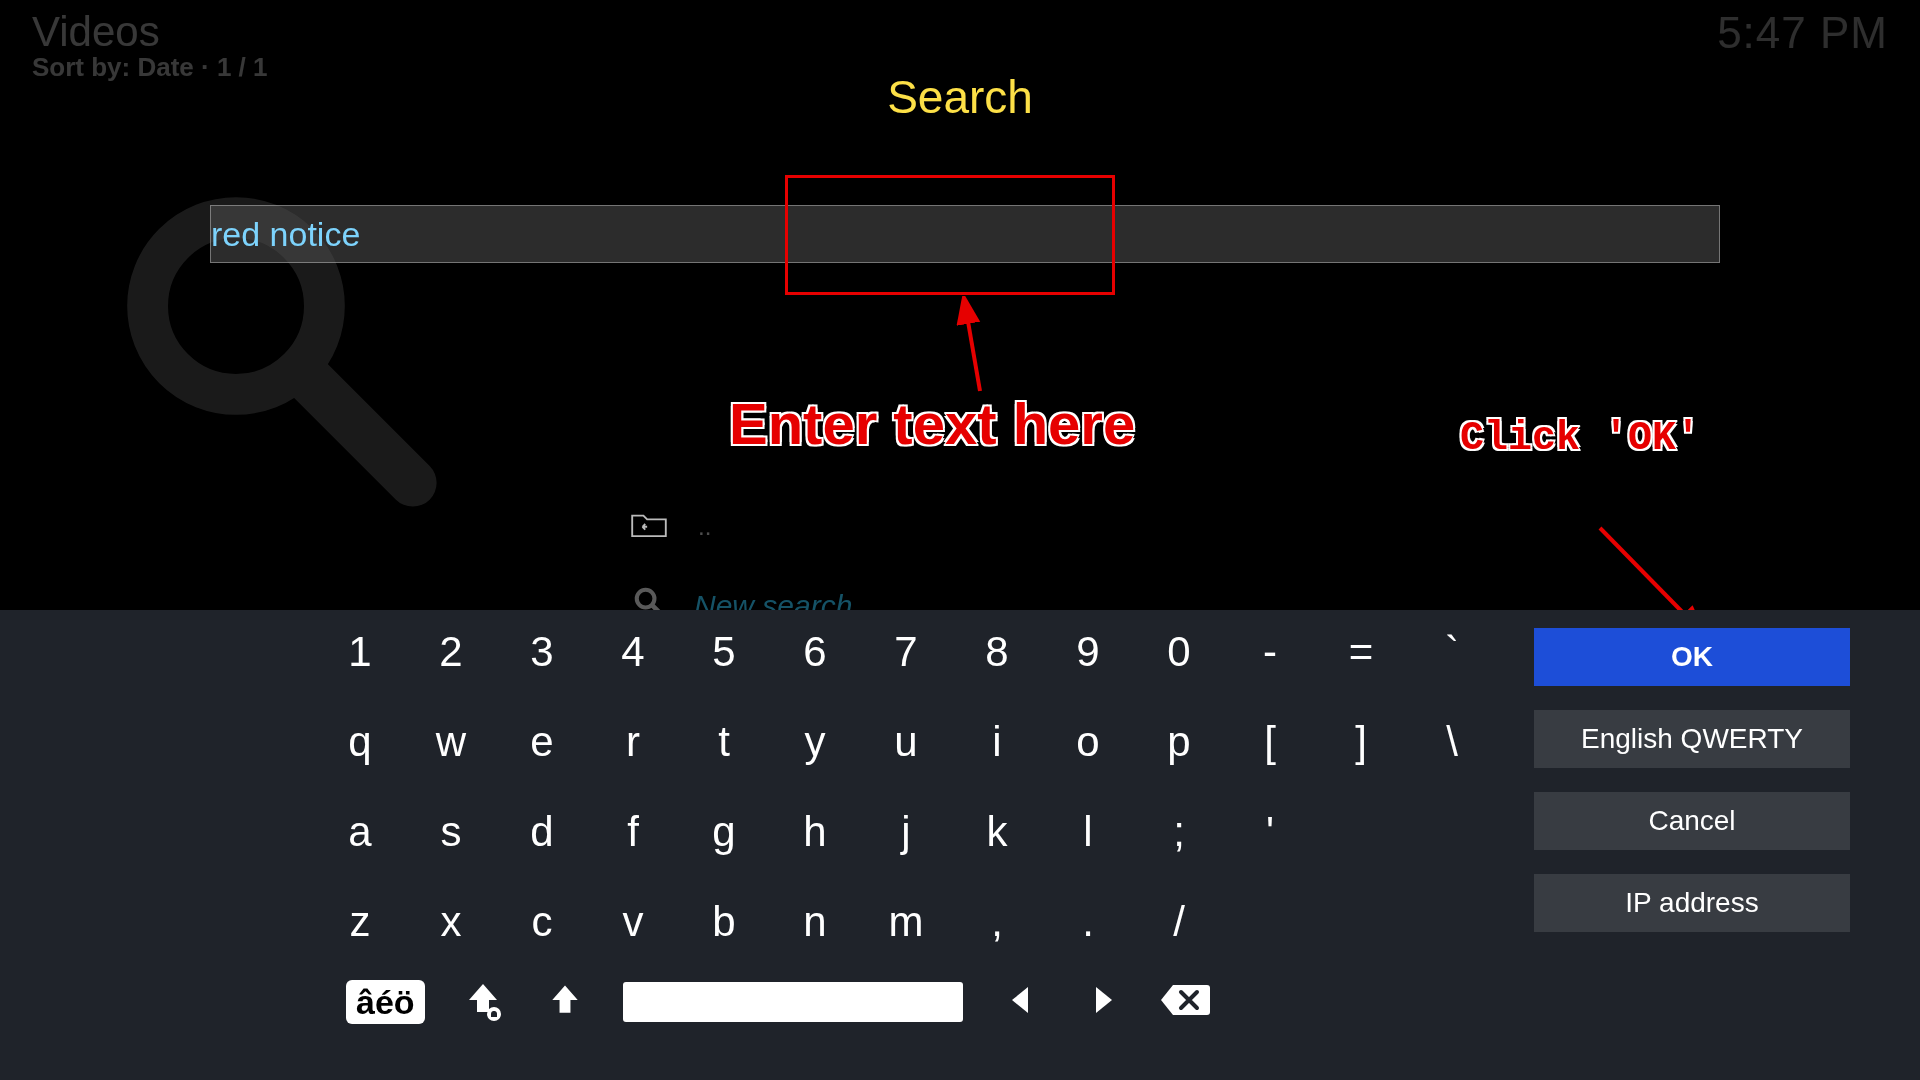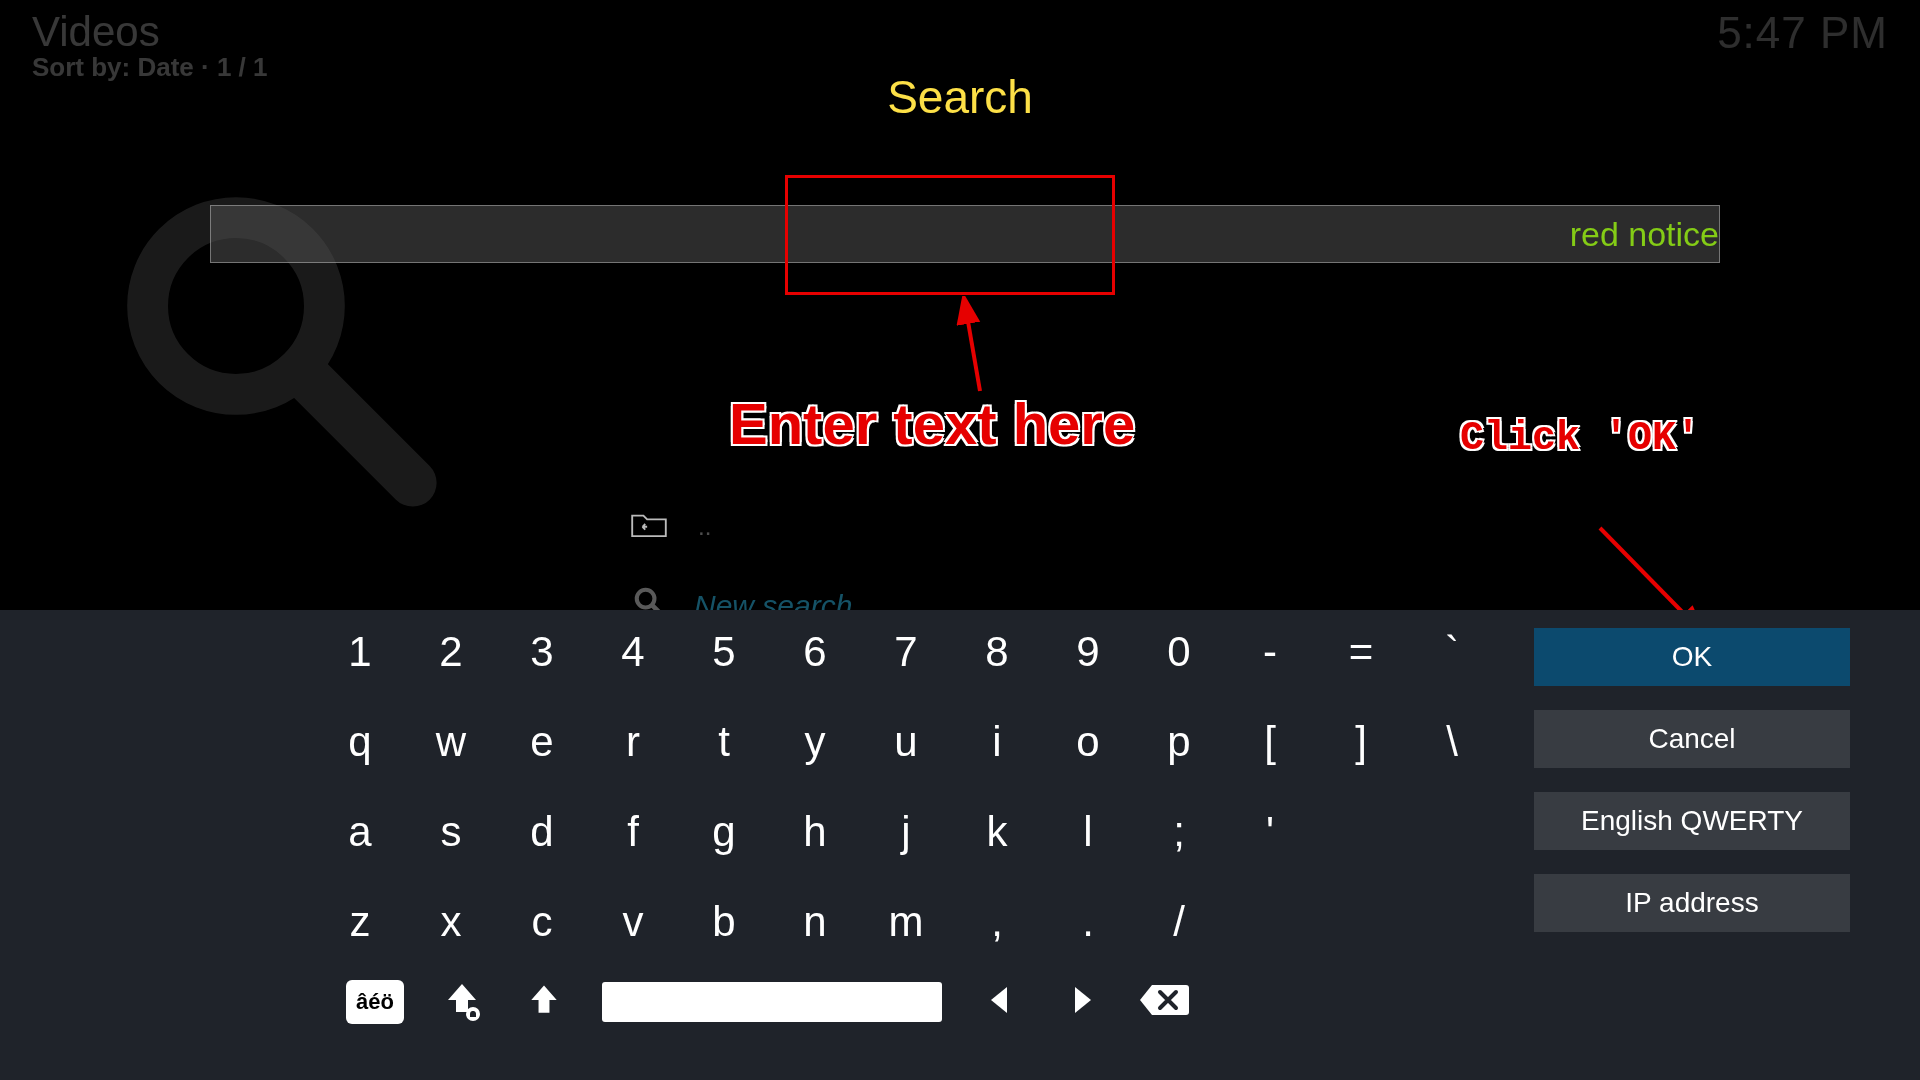--- a/index.html
+++ b/index.html
@@ -46,26 +46,25 @@
     position: absolute;
     top: 205px; left: 210px;
     width: 1510px; height: 58px;
     background: rgba(80,80,80,0.55);
     border: 1px solid rgba(255,255,255,0.35);
     display: flex; align-items: center; justify-content: center;
   }
   .search-field-text {
     font-size: 34px;
     font-weight: 300;
-    color: #84cc16;
-    text-align: right;
+    color: #7dd3fc;
+    text-align: left;
     background: transparent;
     border: none;
     width: 100%;
-    margin-left: 20px;
   }
   .highlight-box {
     position: absolute;
     top: 175px; left: 785px;
     width: 330px; height: 120px;
     border: 3px solid #e60000;
     pointer-events: none;
   }
   .annotation {
     position: absolute;
@@ -137,21 +136,21 @@
     user-select: none;
   }
   .bottom-row {
     position: absolute;
     left: 346px; bottom: 54px;
     display: flex; align-items: center; gap: 34px;
   }
   .accent-key {
     background: #fff;
     color: #000;
-    font-size: 22px;
+    font-size: 34px;
     font-weight: 600;
     padding: 6px 10px;
     border-radius: 6px;
     height: 44px;
     display: flex; align-items: center; justify-content: center;
   }
   .iconbtn {
     width: 48px; height: 48px;
     display: flex; align-items: center; justify-content: center;
     cursor: pointer;
@@ -171,22 +170,22 @@
   }
   .side-btn {
     width: 100%; height: 58px;
     background: #383c42;
     display: flex; align-items: center; justify-content: center;
     font-size: 28px;
     cursor: pointer;
     user-select: none;
   }
   .side-btn.primary {
-    background: #0c4a6e;
-    font-weight: 400;
+    background: #1d4ed8;
+    font-weight: 700;
   }
 </style>
 </head>
 <body>
 
 <div class="dim-layer"></div>
 
 <div class="header-left">
   <div class="title">Videos</div>
   <div class="subtitle">Sort by: Date  ·  1 / 1</div>
@@ -350,18 +349,18 @@
         <svg width="52" height="38" viewBox="0 0 52 38">
           <path d="M14 4 H48 a3 3 0 0 1 3 3 V31 a3 3 0 0 1 -3 3 H14 L2 19 Z" fill="#fff"></path>
           <path d="M22 11 L38 27 M38 11 L22 27" stroke="#1f232a" stroke-width="4" stroke-linecap="round"></path>
         </svg>
       </span>
     </div>
   </div>
 
   <div class="side-buttons">
     <div class="side-btn primary">OK</div>
+    <div class="side-btn">English QWERTY</div>
     <div class="side-btn">Cancel</div>
-    <div class="side-btn">English QWERTY</div>
     <div class="side-btn">IP address</div>
   </div>
 
 </div>
 
 </body></html>

